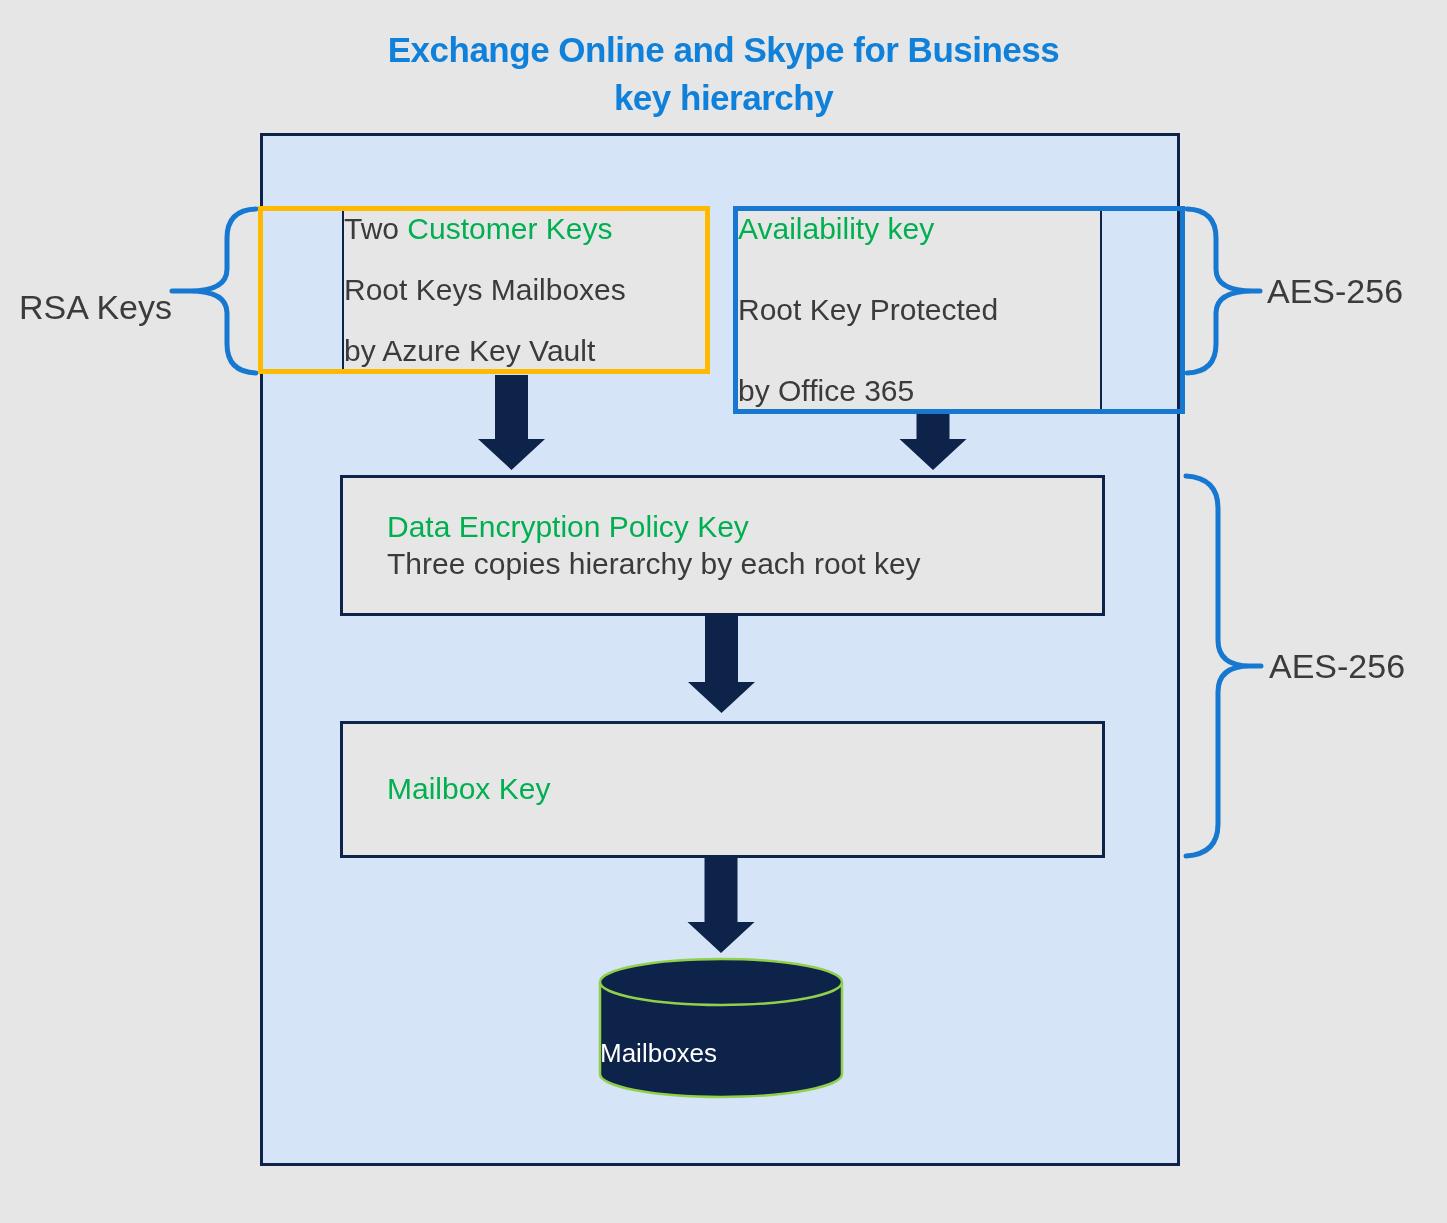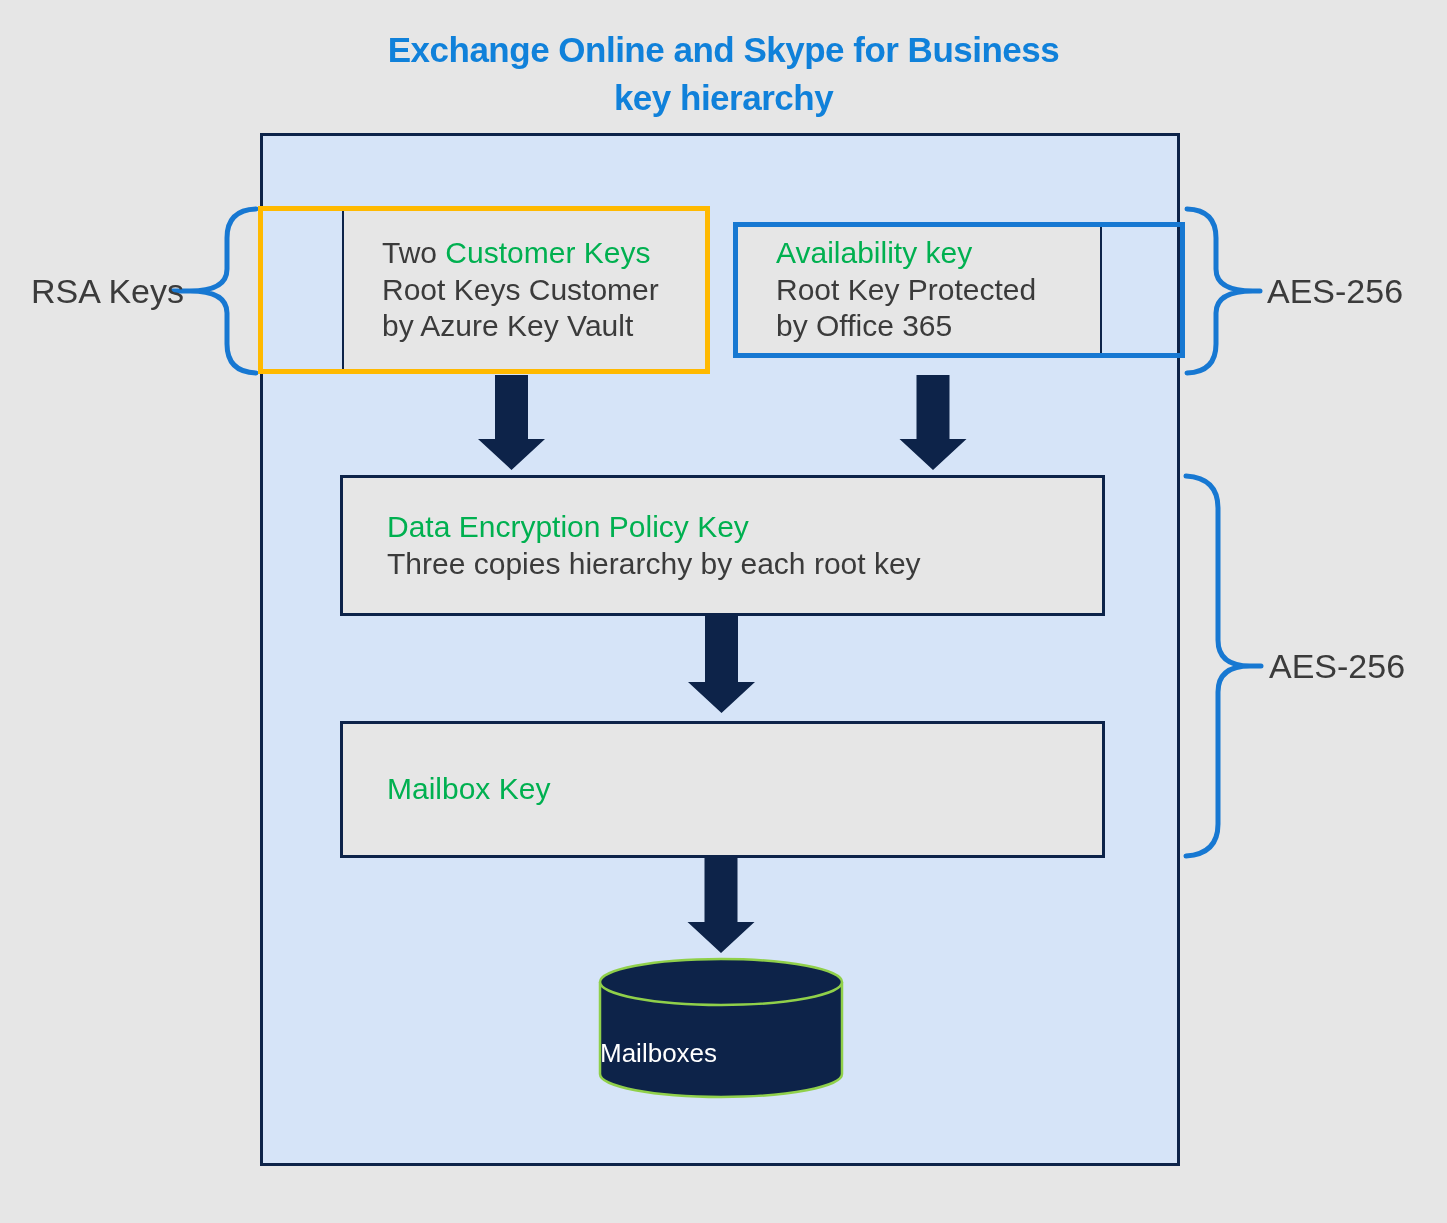--- a/index.html
+++ b/index.html
@@ -22,39 +22,39 @@
   .title{position:absolute;left:0;top:26px;width:1447px;text-align:center;
          color:var(--title-blue);font-size:35px;font-weight:bold;line-height:48px;letter-spacing:-0.5px;}
 
   .container{position:absolute;left:260px;top:133px;width:920px;height:1033px;
              background:var(--container-blue);border:3px solid var(--navy);box-sizing:border-box;}
 
   .svg-layer{position:absolute;left:0;top:0;width:1447px;height:1223px;pointer-events:none;}
 
   .frame{position:absolute;box-sizing:border-box;border:5px solid;display:flex;}
   .frame.orange{left:258px;top:206px;width:452px;height:168px;border-color:var(--frame-orange);}
-  .frame.blue{left:733px;top:206px;width:452px;height:136px;border-color:var(--bracket-blue);margin-top:16px;}
+  .frame.blue{left:733px;top:206px;width:452px;height:208px;border-color:var(--bracket-blue);}
   .frame .strip{flex:0 0 auto;background:transparent;}
   .frame.orange .strip{width:79px;border-right:2.5px solid var(--navy);}
   .frame.blue .strip{width:78px;border-left:2.5px solid var(--navy);}
   .frame .panel{flex:1 1 auto;background:var(--panel-gray);display:flex;flex-direction:column;
-                justify-content:center;padding-left:38px;box-sizing:border-box;}
+                justify-content:space-between;box-sizing:border-box;}
 
   .gbox{position:absolute;left:340px;width:765px;background:var(--panel-gray);
         border:3px solid var(--navy);box-sizing:border-box;display:flex;flex-direction:column;
         justify-content:center;padding-left:44px;}
   .gbox.dep{top:475px;height:141px;}
   .gbox.mkey{top:721px;height:137px;}
 
   .boxtext{font-size:30px;line-height:36.5px;color:var(--text-dark);white-space:nowrap;}
   .boxtext .green{color:var(--text-green);}
   .heading-green{font-size:30px;line-height:36.5px;color:var(--text-green);white-space:nowrap;}
 
   .side-label{position:absolute;font-size:34px;color:var(--text-dark);line-height:38px;white-space:nowrap;}
-  .side-label.rsa{left:0;top:272px;width:172px;text-align:right;padding-left:12px;}
+  .side-label.rsa{left:0;top:288px;width:172px;text-align:right;}
   .side-label.aes1{left:1267px;top:272px;}
   .side-label.aes2{left:1269px;top:647px;}
 
   .cyl-label{position:absolute;left:600px;top:1038px;width:242px;
              font-size:26px;color:var(--text-white);}
 
   .brace{fill:none;stroke:var(--bracket-blue);stroke-width:5;stroke-linecap:round;stroke-linejoin:round;}
   .arrow{fill:var(--navy);}
   .cyl{fill:var(--navy);stroke:var(--cyl-green);stroke-width:2.5;}
 </style>
@@ -84,21 +84,21 @@
     <polygon class="arrow" points="704.5,858 737.5,858 737.5,922 754.5,922 721,953 687.5,922 704.5,922"></polygon>
 
     <path class="cyl" d="M 600 982 L 600 1074 A 121 23 0 0 0 842 1074 L 842 982"></path>
     <ellipse class="cyl" cx="721" cy="982" rx="121" ry="23"></ellipse>
   </svg>
 
   <div class="frame orange">
     <div class="strip"></div>
     <div class="panel">
       <div class="boxtext"><span>Two </span><span class="green">Customer Keys</span></div>
-      <div class="boxtext">Root Keys Customer</div>
+      <div class="boxtext">Root Keys Mailboxes</div>
       <div class="boxtext">by Azure Key Vault</div>
     </div>
   </div>
 
   <div class="frame blue">
     <div class="panel">
       <div class="heading-green">Availability key</div>
       <div class="boxtext">Root Key Protected</div>
       <div class="boxtext">by Office 365</div>
     </div>

